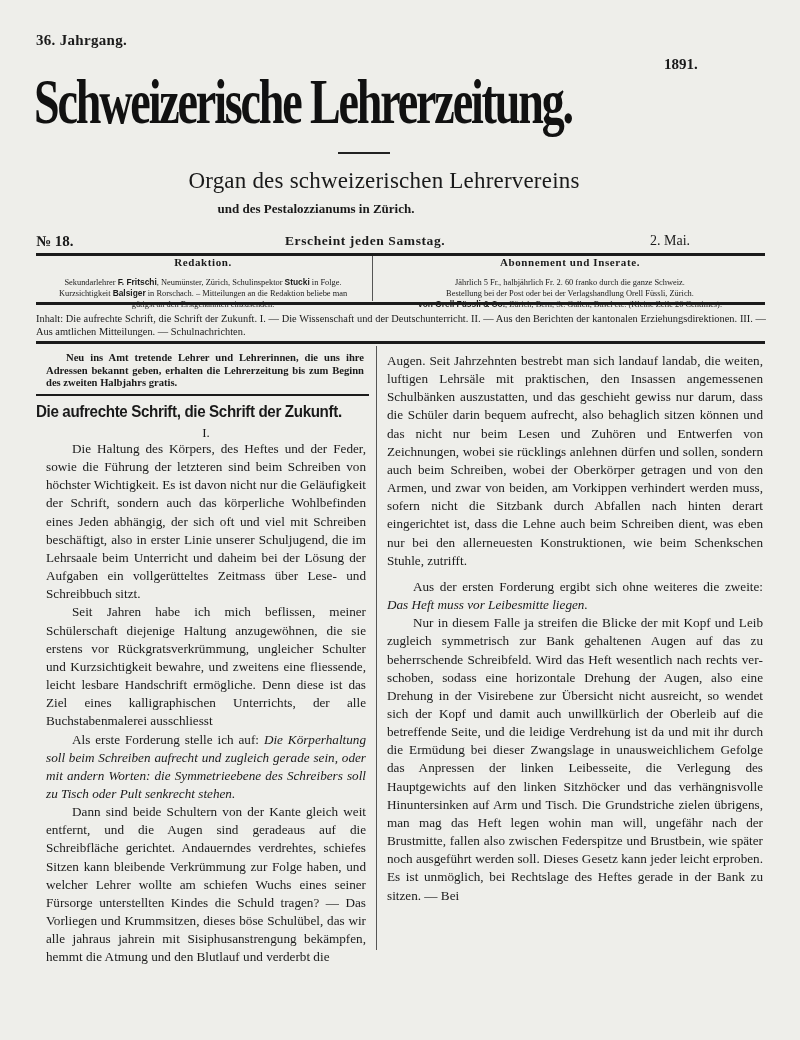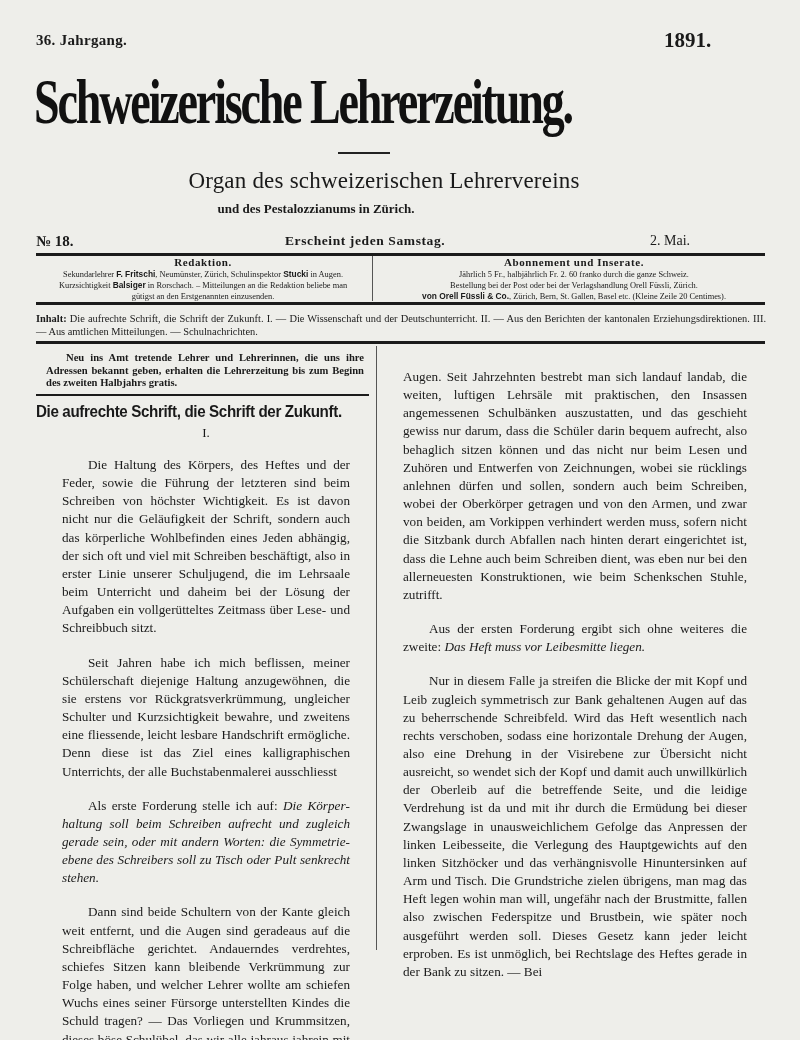--- a/index.html
+++ b/index.html
@@ -8,21 +8,21 @@
     background: #eeeeea;
     font-family: "DejaVu Serif", "Liberation Serif", serif;
     color: #1a1a1a;
     position: relative;
   }
   .page { position: absolute; left: 0; top: 0; width: 800px; height: 1040px; }
   .abs { position: absolute; }
 
   
   .vol { left: 36px; top: 32px; font-family: "Liberation Serif", serif; font-weight: bold; font-size: 15px; letter-spacing: .3px; }
-  .year { left: 664px; top: 28px; font-family: "Liberation Serif", serif; font-weight: bold; font-size: 21px; }
+  .year { left: 664px; top: 56px; font-family: "Liberation Serif", serif; font-weight: bold; font-size: 15px; }
   .title {
     left: 34px; top: 62px; width: 680px;
     font-family: "Liberation Serif", serif; font-weight: bold;
     font-size: 64px; line-height: 80px; letter-spacing: -3px;
     transform: scaleX(0.72); transform-origin: left top;
     white-space: nowrap; color: #111;
   }
   .title-rule { left: 338px; top: 152px; width: 52px; height: 2px; background: #222; }
   .subtitle { left: 0; width: 800px; top: 168px; text-align: center; padding-right: 32px; box-sizing: border-box;
     font-family: "Liberation Serif", serif; font-size: 23px; letter-spacing: .2px; }
@@ -32,36 +32,36 @@
   .appears { left: 285px; top: 233px; font-family: "Liberation Serif", serif; font-weight: bold; font-size: 13.5px; letter-spacing: .6px; }
   .date { left: 650px; top: 233px; font-family: "Liberation Serif", serif; font-size: 14px; }
 
   
   .hr { background: #1b1b1b; }
   .hr-thick { height: 3px; }
   .vr { width: 1px; background: #555; }
 
   
   .box { font-family: "Liberation Serif", serif; font-size: 8.4px; line-height: 11px; text-align: center; }
-  .box-head { font-weight: bold; font-size: 11px; letter-spacing: .6px; margin-bottom: 1px; }
+  .box-head { font-weight: bold; font-size: 11px; letter-spacing: .6px; margin-bottom: 9px; }
   .box b { font-family: "Liberation Sans", sans-serif; font-weight: bold; }
   .box-line { white-space: nowrap; }
 
   .contents { left: 36px; top: 312px; width: 730px; font-family: "Liberation Serif", serif; font-size: 10.4px; line-height: 13px; text-align: justify; }
-  .contents .lbl { font-weight: bold; }
+  .contents .lbl { font-weight: normal; }
 
   .notice { left: 46px; top: 352px; width: 318px; font-family: "Liberation Serif", serif; font-weight: bold; font-size: 10.6px; line-height: 12.5px; text-align: justify; text-indent: 20px; }
 
   .article-title { left: 36px; top: 402px; width: 332px; text-align: center;
     font-family: "Liberation Sans", sans-serif; font-weight: bold; font-size: 16.5px; letter-spacing: -.4px;
     transform: scaleX(0.92); transform-origin: left top; white-space: nowrap; }
   .article-num { left: 36px; top: 425px; width: 340px; text-align: center; font-family: "Liberation Serif", serif; font-size: 13px; }
 
   .col { font-family: "Liberation Serif", serif; font-size: 13.2px; line-height: 18.15px; text-align: justify; hyphens: manual; }
-  .col p { margin: 16px; text-indent: 26px; font-family: Liberation Serif, serif; }
+  .col p { margin: 0; text-indent: 26px; font-family: Liberation Serif, serif; }
   .col p.noindent { text-indent: 0; }
   .col p.gap { margin-top: 8px; }
   .col i { font-style: italic; }
   .col-left { left: 46px; top: 440px; width: 320px; }
   .col-right { left: 387px; top: 352px; width: 376px; }
 </style>
 </head>
 <body>
 
 <div class="page">
@@ -74,26 +74,26 @@
   <div class="abs subtitle2">und des Pestalozzianums in Zürich.</div>
   <div class="abs issue">№ 18.</div>
   <div class="abs appears">Erscheint jeden Samstag.</div>
   <div class="abs date">2. Mai.</div>
 
   <div class="abs hr hr-thick" style="left:36px; top:253px; width:729px;"></div>
   <div class="abs vr" style="left:372px; top:256px; height:45px;"></div>
 
   <div class="abs box" style="left:36px; top:257px; width:334px;">
     <div class="box-head">Redaktion.</div>
-    <div class="box-line"><span>Sekundarlehrer </span><b>F. Fritschi</b><span>, Neumünster, Zürich, Schulinspektor </span><b>Stucki</b><span> in Augen.</span></div>
+    <div class="box-line"><span>Sekundarlehrer </span><b>F. Fritschi</b><span>, Neumünster, Zürich, Schulinspektor </span><b>Stucki</b><span> in Folge.</span></div>
     <div class="box-line"><span>Kurzsichtigkeit </span><b>Balsiger</b><span> in Rorschach. – Mitteilungen an die Redaktion beliebe man</span></div>
     <div class="box-line">gütigst an den Erstgenannten einzusenden.</div>
   </div>
 
-  <div class="abs box" style="left:362px; top:257px; width:392px;padding-left:16px;">
+  <div class="abs box" style="left:374px; top:257px; width:392px;">
     <div class="box-head">Abonnement und Inserate.</div>
     <div class="box-line">Jährlich 5 Fr., halbjährlich Fr. 2. 60 franko durch die ganze Schweiz.</div>
     <div class="box-line">Bestellung bei der Post oder bei der Verlagshandlung Orell Füssli, Zürich.</div>
     <div class="box-line"><b>von Orell Füssli &amp; Co.</b><span>, Zürich, Bern, St. Gallen, Basel etc. (Kleine Zeile 20 Centimes).</span></div>
   </div>
 
   <div class="abs hr hr-thick" style="left:36px; top:302px; width:729px;"></div>
 
   <div class="abs contents"><span class="lbl">Inhalt:</span><span> Die aufrechte Schrift, die Schrift der Zukunft. I. — Die Wissenschaft und der Deutschunterricht. II. — Aus den Berichten der kantonalen Erziehungsdirektionen. III. — Aus amtlichen Mitteilungen. — Schulnachrichten.</span></div>
 

